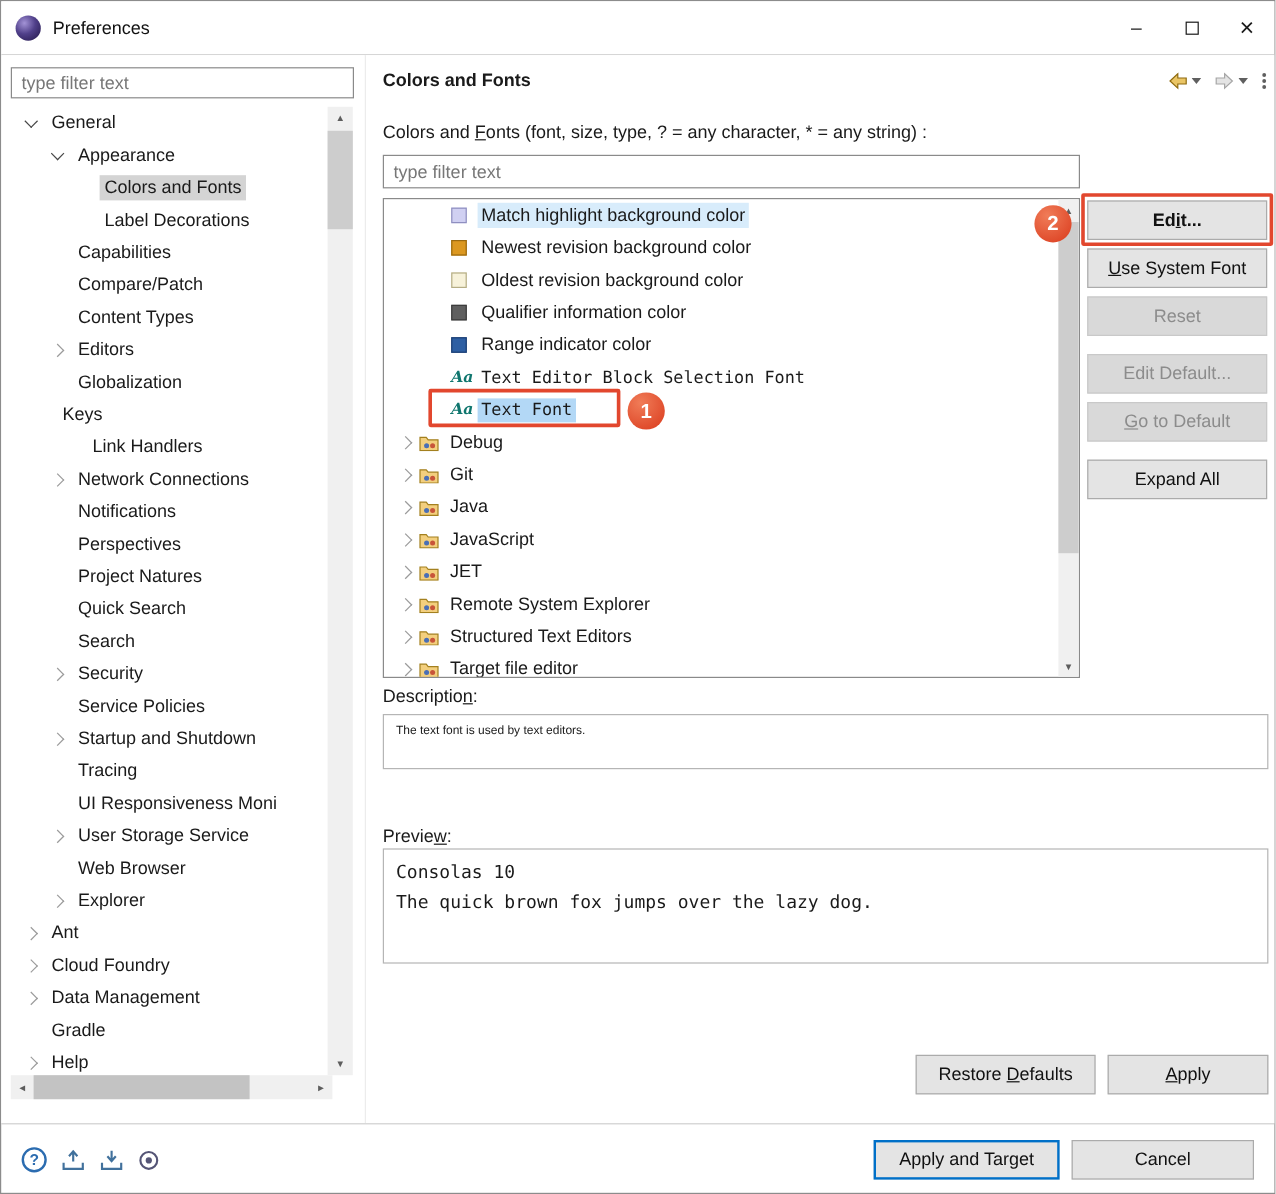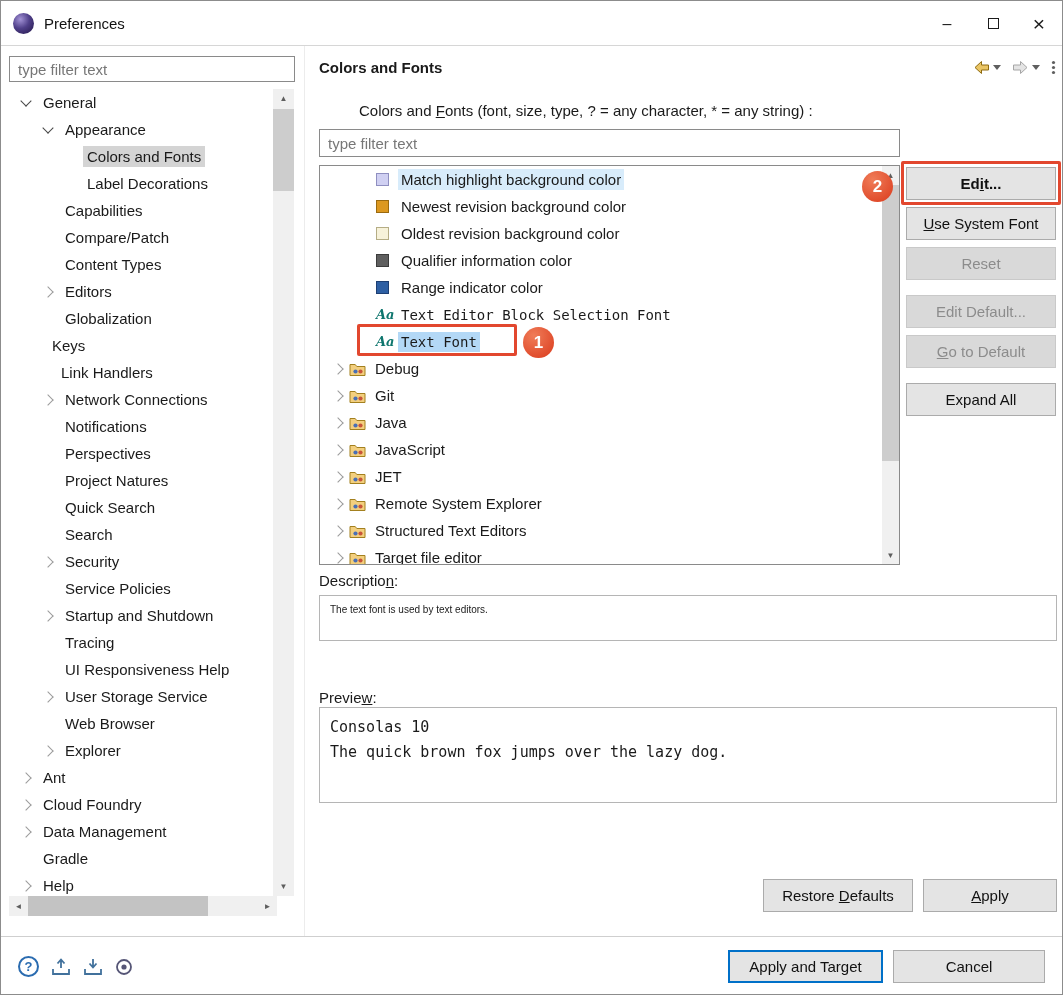--- a/index.html
+++ b/index.html
@@ -40,21 +40,21 @@
   .hscroll .sarrow { width:19px; height:100%; }
   .hthumb { width:180px; height:100%; background:#c3c3c3; }
   .hscroll .spacer { flex:1; }
 
   
   .right-panel { position:absolute; left:303px; top:45px; width:760px; height:890px; background:#fff; border-left:1px solid #ececec; }
   .page-title { position:absolute; left:14px; top:13px; font-size:15px; font-weight:bold; }
   .nav { position:absolute; right:8px; top:14px; display:flex; align-items:center; gap:3px; }
   .nav .grp-gap { width:5px; }
 
-  .filter-label { position:absolute; left:14px; top:56px; font-size:15px;margin-left:40px; }
+  .filter-label { position:absolute; left:14px; top:56px; font-size:15px; }
   .main-filter { position:absolute; left:14px; top:83px; width:581px; height:28px; }
 
   .listbox { position:absolute; left:14px; top:119px; width:581px; height:400px; border:1px solid #8a8a8a; background:#fff; overflow:hidden; }
   .list-rows { position:absolute; left:0; top:0; right:17px; }
   .list-row { height:27px; display:flex; align-items:center; font-size:15px; white-space:nowrap; }
   .list-row.color, .list-row.font { padding-left:56px; }
   .list-row.category { padding-left:11px; }
   .list-row .chev { flex:0 0 16px; }
   .list-row .chev::before { left:3px; }
   .swatch { width:13px; height:13px; border:1px solid #888; margin-right:9px; flex:0 0 13px; }
@@ -158,21 +158,21 @@
           <span class="tree-label">Editors</span>
         </div>
         <div class="tree-row" style="padding-left: 36px;">
           <span class="chev none"></span>
           <span class="tree-label">Globalization</span>
         </div>
         <div class="tree-row" style="padding-left: 23px;">
           <span class="chev none"></span>
           <span class="tree-label">Keys</span>
         </div>
-        <div class="tree-row" style="padding-left: 32px;">
+        <div class="tree-row" style="padding-left: 48px;">
           <span class="chev none"></span>
           <span class="tree-label">Link Handlers</span>
         </div>
         <div class="tree-row" style="padding-left: 36px;">
           <span class="chev collapsed"></span>
           <span class="tree-label">Network Connections</span>
         </div>
         <div class="tree-row" style="padding-left: 36px;">
           <span class="chev none"></span>
           <span class="tree-label">Notifications</span>
@@ -204,21 +204,21 @@
         <div class="tree-row" style="padding-left: 36px;">
           <span class="chev collapsed"></span>
           <span class="tree-label">Startup and Shutdown</span>
         </div>
         <div class="tree-row" style="padding-left: 36px;">
           <span class="chev none"></span>
           <span class="tree-label">Tracing</span>
         </div>
         <div class="tree-row" style="padding-left: 36px;">
           <span class="chev none"></span>
-          <span class="tree-label">UI Responsiveness Help</span>
+          <span class="tree-label">UI Responsiveness Moni</span>
         </div>
         <div class="tree-row" style="padding-left: 36px;">
           <span class="chev collapsed"></span>
           <span class="tree-label">User Storage Service</span>
         </div>
         <div class="tree-row" style="padding-left: 36px;">
           <span class="chev none"></span>
           <span class="tree-label">Web Browser</span>
         </div>
         <div class="tree-row" style="padding-left: 36px;">

